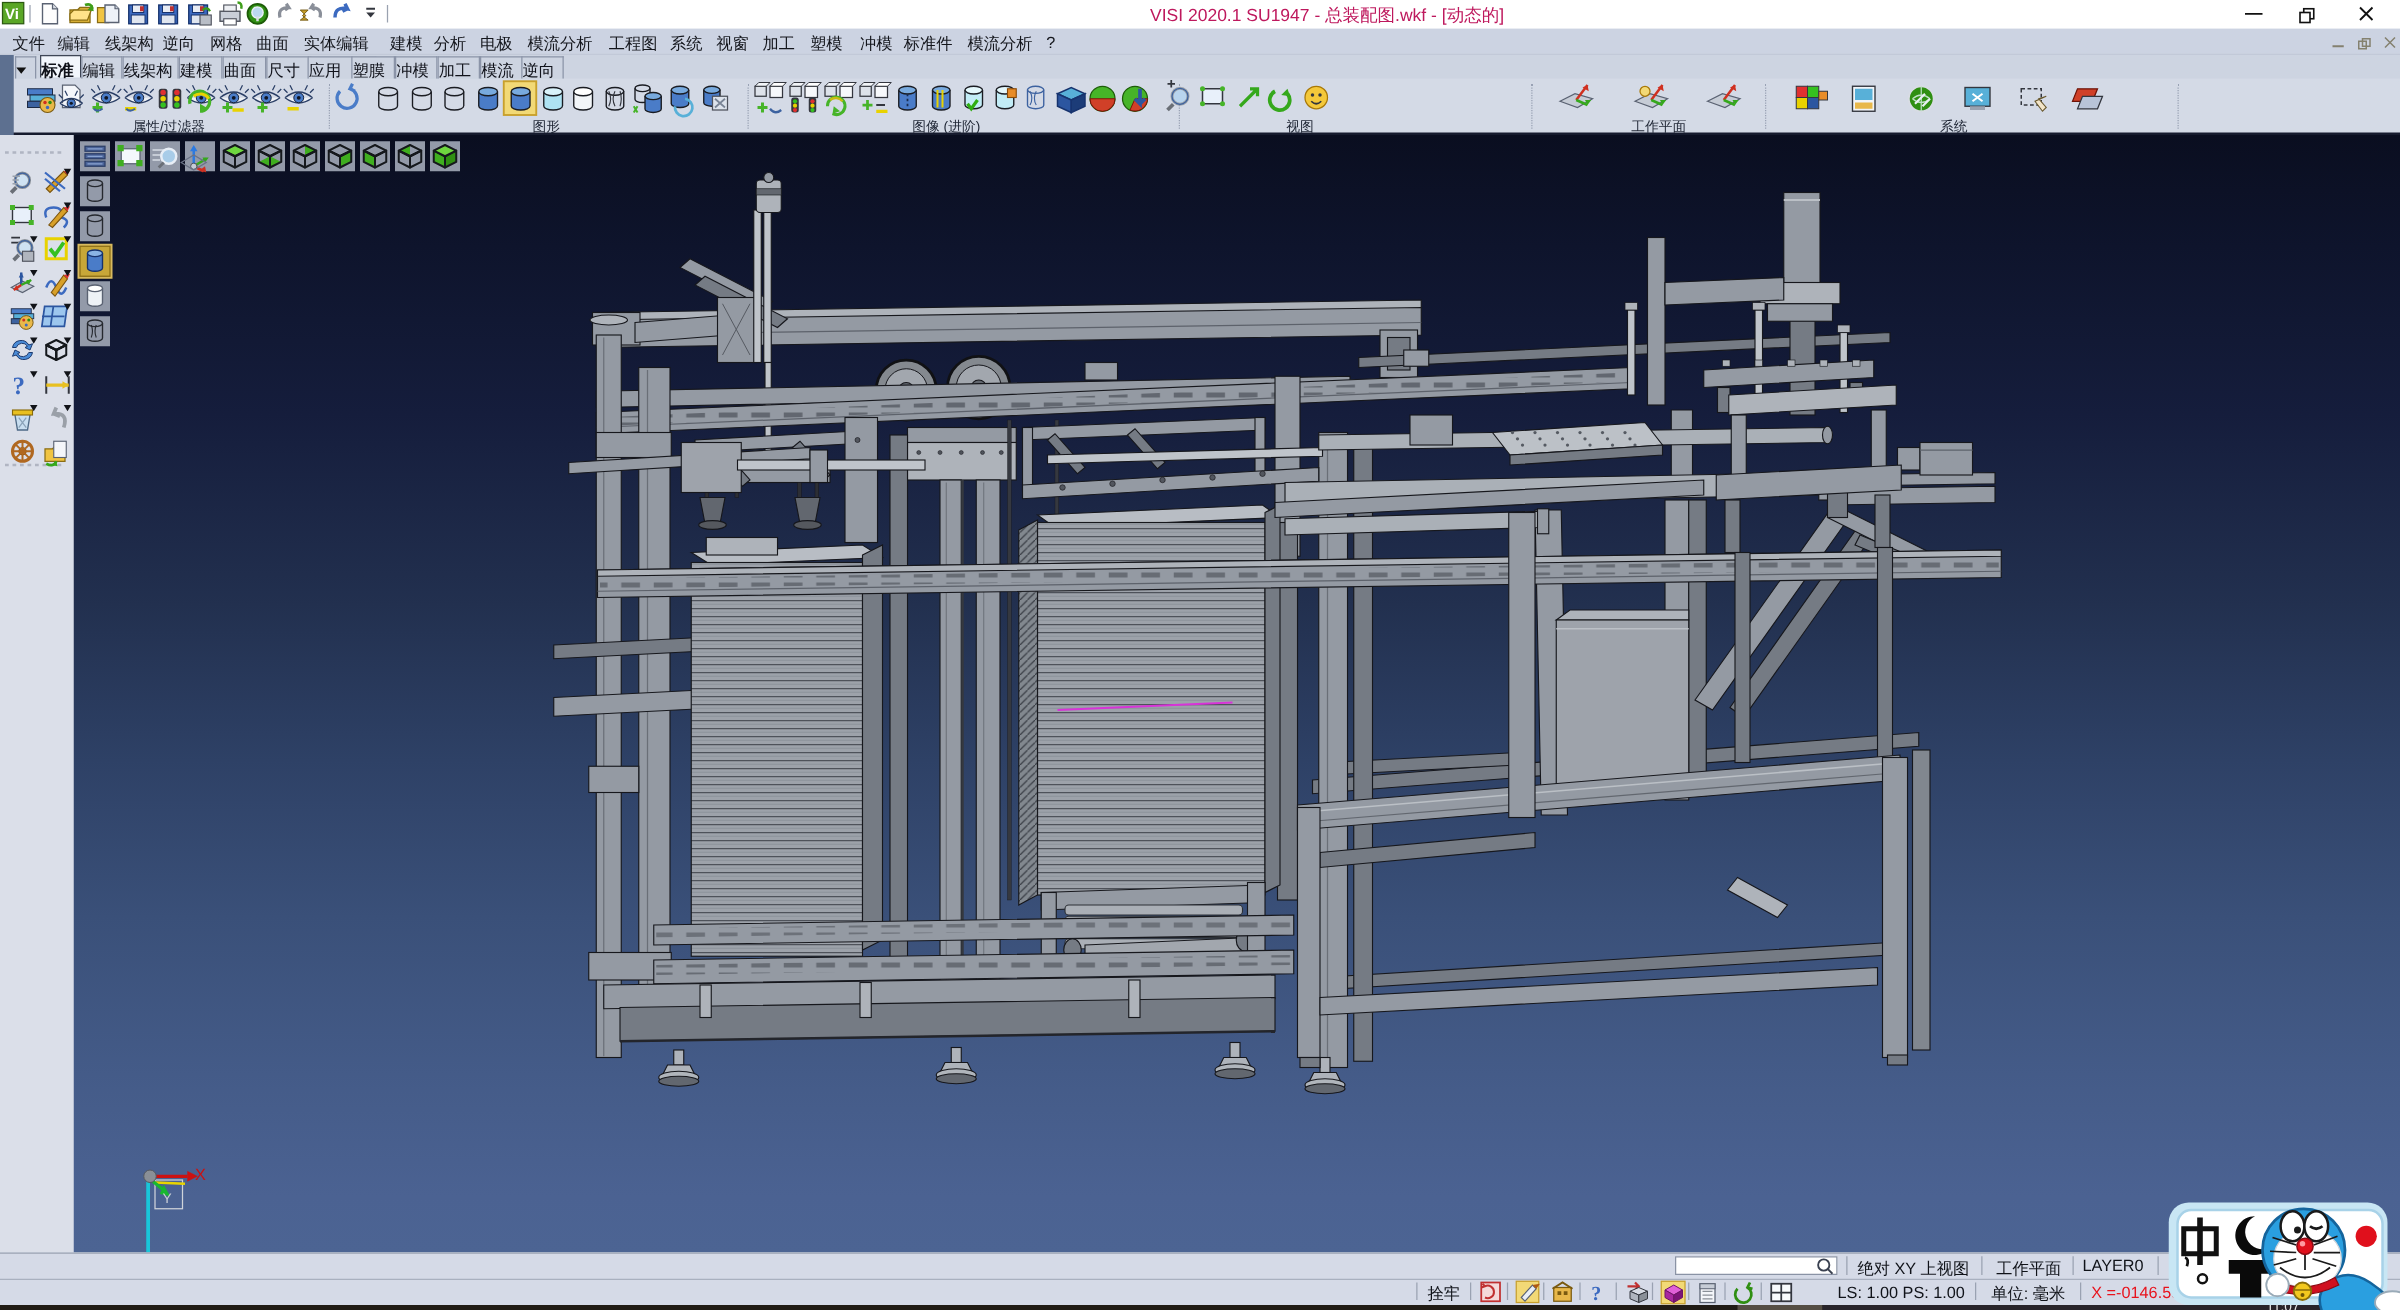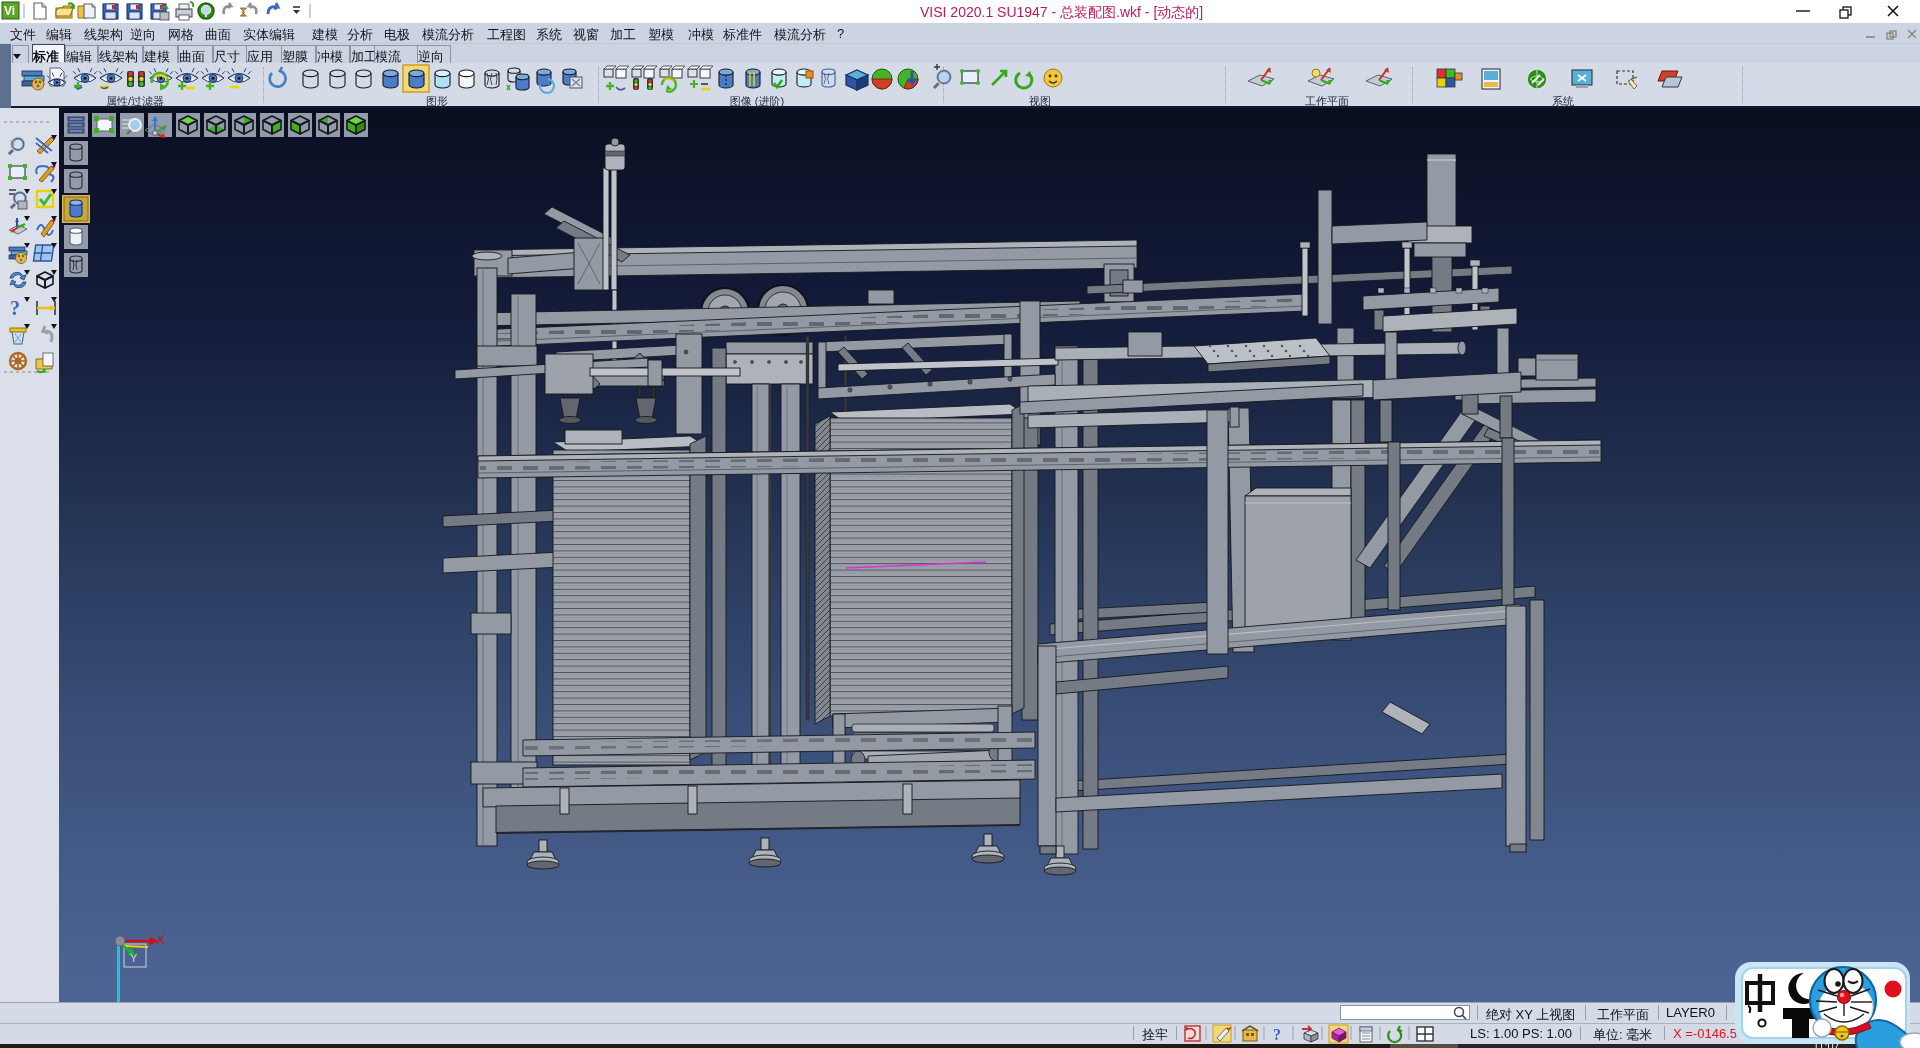--- a/index.html
+++ b/index.html
@@ -110,21 +110,21 @@
   <div class="tab active" style="left:32px;width:33px;top:0">标准</div>
   <div class="tab" style="left:65px;width:33px">编辑</div>
   <div class="tab" style="left:98px;width:45px">线架构</div>
   <div class="tab" style="left:143px;width:35px">建模</div>
   <div class="tab" style="left:178px;width:35px">曲面</div>
   <div class="tab" style="left:213px;width:36px">尺寸</div>
   <div class="tab" style="left:246px;width:55px">应用</div>
   <div class="tab" style="left:281px;width:35px">塑膜</div>
   <div class="tab" style="left:316px;width:34px">冲模</div>
   <div class="tab" style="left:350px;width:34px">加工</div>
-  <div class="tab" style="left:374px;width:56px">模流</div>
+  <div class="tab" style="left:384px;width:56px">模流</div>
   <div class="tab" style="left:417px;width:34px">逆向</div>
 </div>
 
 <div id="ribbon" class="abs">
   <div class="rlabel" style="left:35px">属性/过滤器</div>
   <div class="rlabel" style="left:337px">图形</div>
   <div class="rlabel" style="left:657px">图像 (进阶)</div>
   <div class="rlabel" style="left:940px">视图</div>
   <div class="rlabel" style="left:1227px">工作平面</div>
   <div class="rlabel" style="left:1463px">系统</div>

